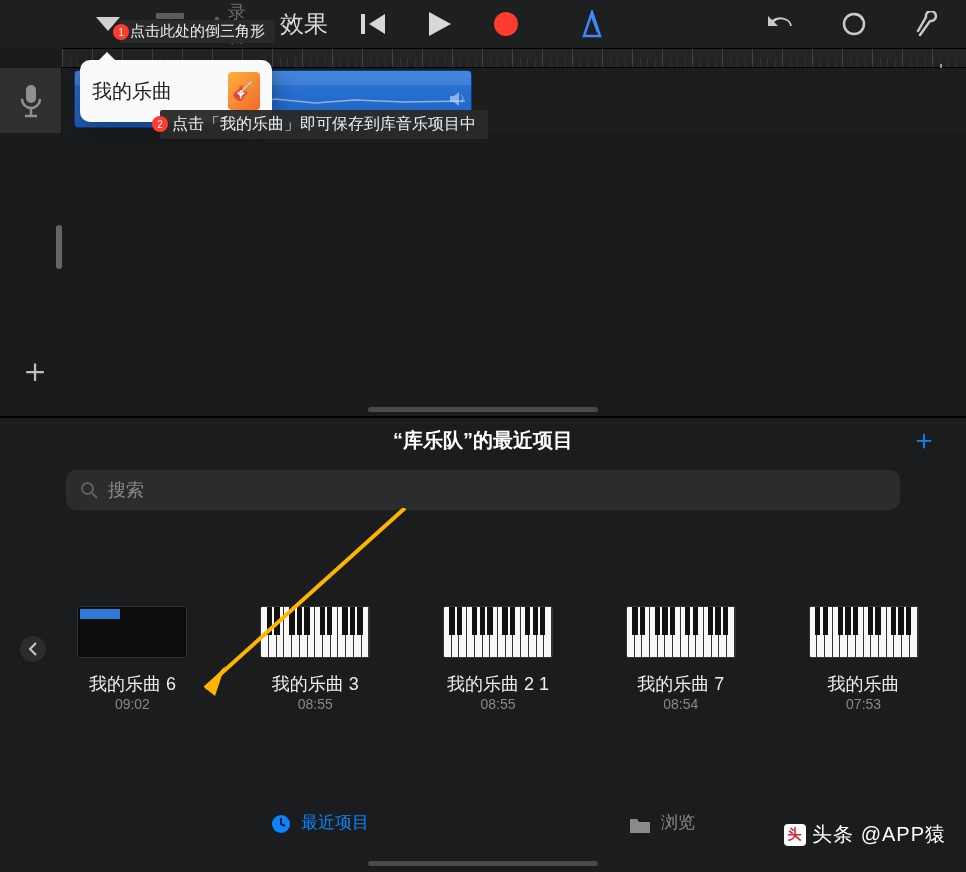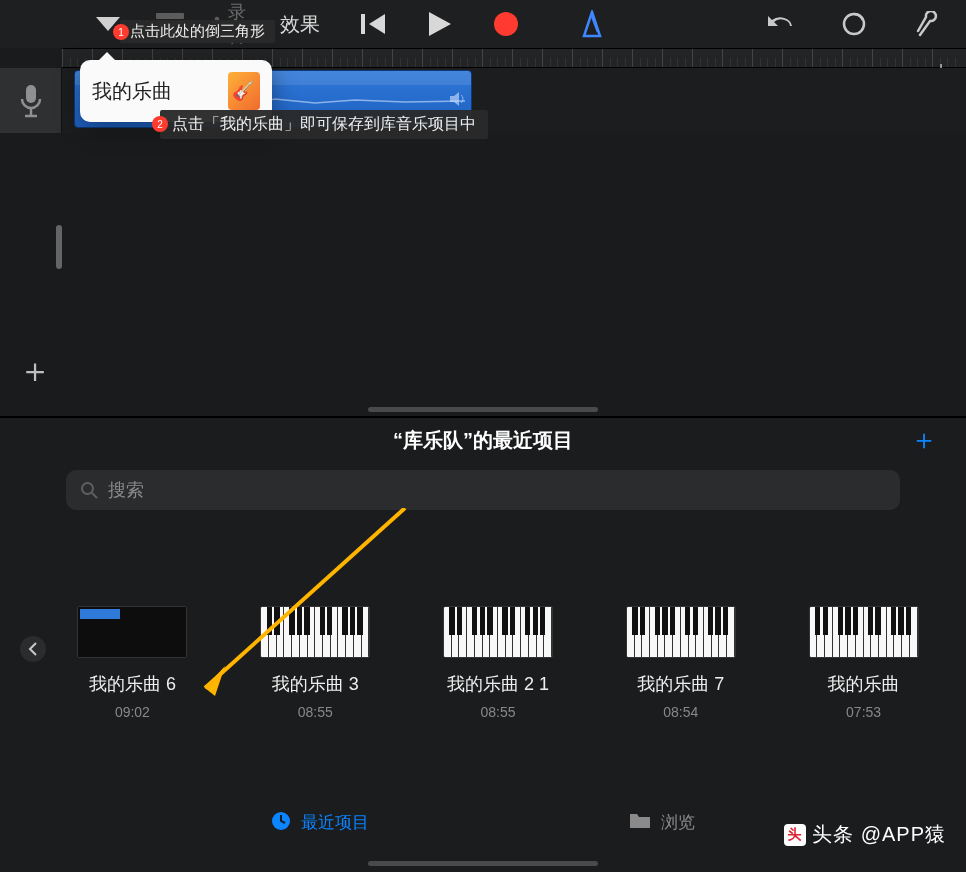--- a/index.html
+++ b/index.html
@@ -9,21 +9,21 @@
   .editor { position: relative; width: 966px; height: 416px; background: #1a1b1c; }
   .topbar { position: relative; height: 48px; background: #1e1f20; display: flex; align-items: center; }
   .topbar-left { display: flex; align-items: center; gap: 24px; padding-left: 88px; }
   .tri-btn { position: relative; width: 40px; height: 40px; display: flex; align-items: center; justify-content: center; cursor: pointer; }
   .tri { width: 0; height: 0; border-left: 12px solid transparent; border-right: 12px solid transparent; border-top: 14px solid #d0d0d0; }
   .tooltip { position: absolute; left: 120px; top: 20px; background: rgba(42,42,42,.96); padding: 2px 10px; font-size: 15px; color: #eee; border-radius: 2px; white-space: nowrap; z-index: 20; }
   .tooltip .tb { position: absolute; left: -7px; top: 4px; width: 16px; height: 16px; border-radius: 50%; background: #ff3b30; color: #fff; font-size: 10px; display: flex; align-items: center; justify-content: center; }
   .scissors { width: 40px; height: 40px; display: flex; align-items: center; justify-content: center; opacity: .5; }
   .mic-small { width: 40px; height: 40px; display: flex; align-items: center; justify-content: center; opacity: .5; }
   .rec-label { color: #b9b9b9; font-size: 18px; }
-  .fx-label { color: #d9d9d9; font-size: 20px; margin-left: 8px; }
+  .fx-label { color: #d9d9d9; font-size: 24px; margin-left: 8px; }
 
   .transport { position: absolute; left: 50%; transform: translateX(-50%); display: flex; align-items: center; gap: 30px; }
   .icon-btn { width: 36px; height: 36px; display: flex; align-items: center; justify-content: center; cursor: pointer; }
 
   .topbar-right { position: absolute; right: 20px; display: flex; align-items: center; gap: 38px; }
 
   
   .ruler { position: relative; height: 20px; background: #232425; margin-left: 62px; border-top: 1px solid #000; border-bottom: 1px solid #000; }
   .tick { position: absolute; top: 0; width: 1px; height: 100%; background: #444; }
   .tick.minor { height: 50%; top: 50%; background: #333; }
@@ -68,24 +68,24 @@
   .back-btn { position: absolute; left: 20px; top: 218px; width: 26px; height: 26px; border-radius: 50%; background: #2b2c2d; display: flex; align-items: center; justify-content: center; cursor: pointer; }
 
   .grid { position: absolute; top: 188px; left: 70px; right: 40px; display: flex; gap: 58px; }
   .proj { width: 140px; display: flex; flex-direction: column; align-items: center; cursor: pointer; }
   .thumb { width: 110px; height: 52px; background: #0d0d0e; border: 1px solid #333; border-radius: 2px; position: relative; overflow:hidden; display:flex; align-items:flex-end; }
   .thumb.mic::before { content: ""; position: absolute; top: 2px; left: 2px; width: 40px; height: 10px; background: #2f79d9; }
   .kb { width:100%; height: 52px; display:flex; background:#f8f8f8; position:relative; }
   .wk { flex:1; border-right:1px solid #333; }
   .bk { position:absolute; top:0; width:5%; height:58%; background:#111; }
   .proj-name { margin-top: 14px; color: #eee; font-size: 18px; white-space: nowrap; }
-  .proj-time { margin-top: 8px; color: #888; font-size: 14px; }
+  .proj-time { margin-top: 0; color: #888; font-size: 14px; }
 
   .tabbar { position: absolute; bottom: 28px; left: 0; right: 0; height: 44px; display: flex; align-items: center; justify-content: center; gap: 260px; }
-  .tab { display: flex; align-items: flex-start; gap: 10px; font-size: 17px; cursor: pointer; }
+  .tab { display: flex; align-items: flex-end; gap: 10px; font-size: 17px; cursor: pointer; }
   .tab.active { color: #0a84ff; }
   .tab.inactive { color: #8a8a8a; }
   .home-ind2 { position: absolute; bottom: 6px; left: 50%; transform: translateX(-50%); width: 230px; height: 5px; background: #4a4a4a; border-radius: 3px; }
 
   .watermark { position: absolute; right: 20px; bottom: 24px; color: #fff; font-size: 20px; letter-spacing: 1px; display:flex; align-items:center; gap:6px;}
   .wm-logo{ width:22px; height:22px; border-radius:4px; background:#fff; color:#d23; font-size:14px; font-weight:700; display:flex; align-items:center; justify-content:center;}
 </style>
 </head>
 <body>
 

